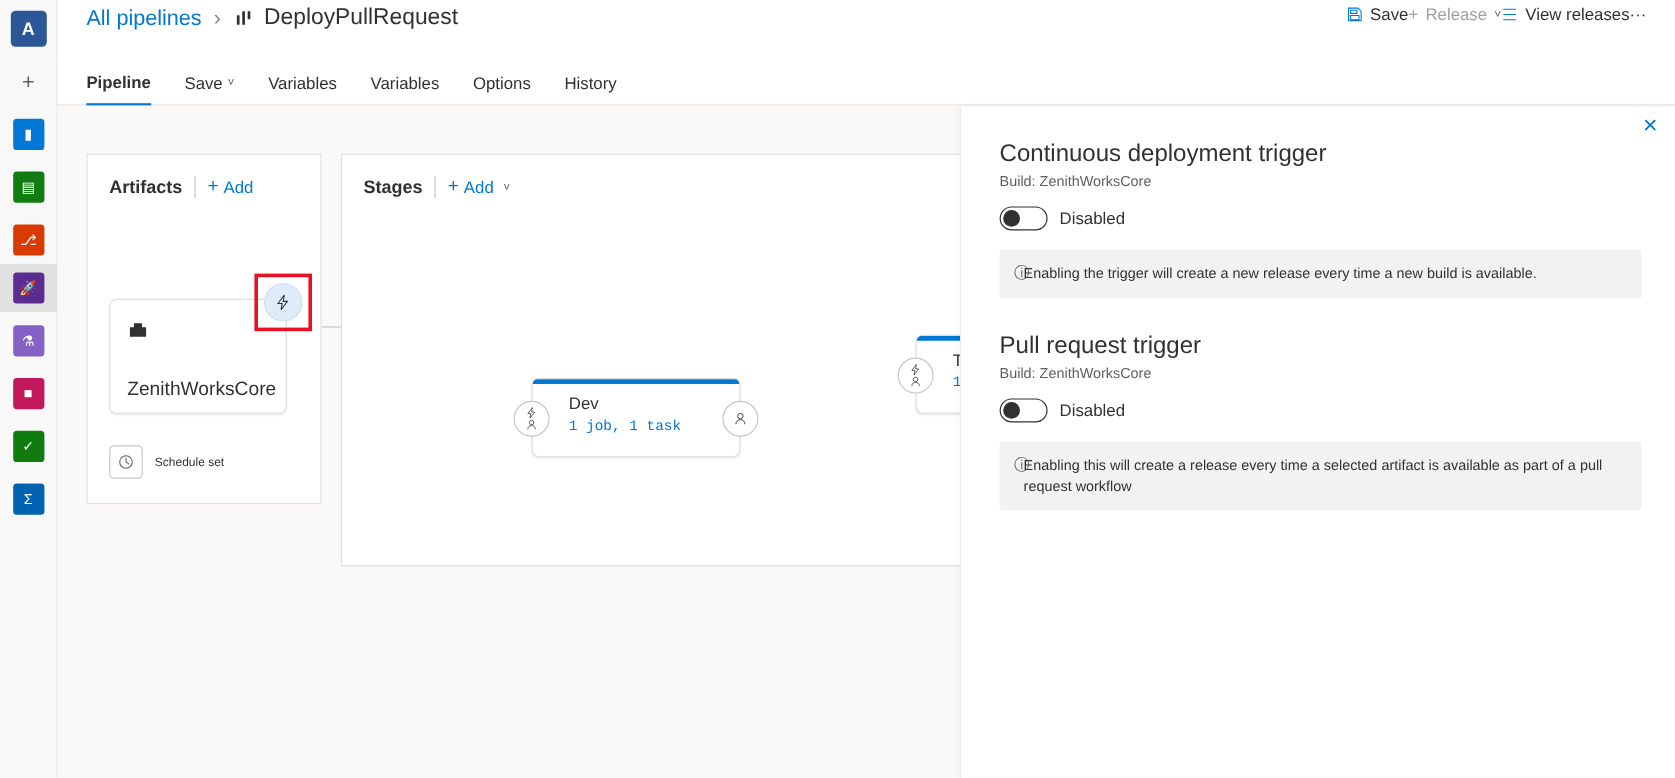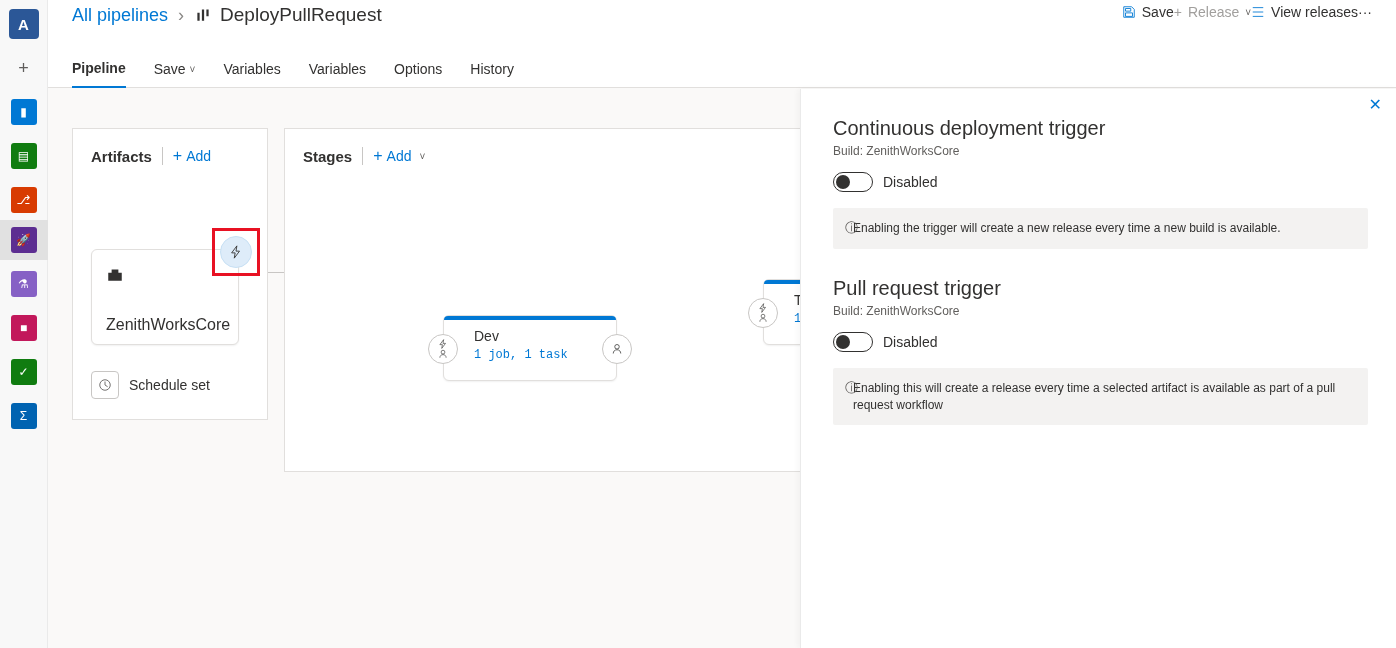--- a/index.html
+++ b/index.html
@@ -40,21 +40,21 @@
   .box-header { padding:18px 18px 0 18px; display:flex; align-items:center; font-size:15px; font-weight:600;}
   .box-header .div { width:1px; height:18px; background:#c8c6c4; margin:0 10px;}
   .add-btn { color:#0078d4; font-weight:400; display:flex; align-items:center; gap:4px; font-size:14px;}
   .plus { color:#0078d4; font-size:16px; font-weight:400;}
   
   .artifact-card { position:absolute; left:18px; top:120px; width:148px; height:96px; border:1px solid #e1dfdd; border-radius:6px; background:#fff; box-shadow:0 1px 2px rgba(0,0,0,0.06); padding:16px 12px 10px 14px; display:flex; flex-direction:column; justify-content:flex-end;}
   .artifact-label { font-size:16px;}
   .trigger-circle { position:absolute; right:-14px; top:-14px; width:32px; height:32px; border-radius:50%; background:#deecf9; border:1px solid #c7e0f4; display:flex; align-items:center; justify-content:center; color:#323130; }
   .red-highlight { position:absolute; right:-22px; top:-22px; width:48px; height:48px; border:3px solid #e81123; pointer-events:none;}
   .build-ico { position:absolute; left:14px; top:16px; color:#323130;}
-  .schedule-row { position:absolute; left:18px; bottom:20px; display:flex; align-items:center; gap:10px; font-size:14px;}
+  .schedule-row { position:absolute; left:18px; bottom:20px; display:flex; align-items:center; gap:10px; font-size:10px;}
   .sched-hex { width:28px; height:28px; border:1px solid #c8c6c4; display:flex; align-items:center; justify-content:center; border-radius:4px;}
   
   .connector { position:absolute; top:184px; height:1px; background:#c8c6c4;}
   .conn1 { left:166px; width:228px;}
   .conn2 { left:536px; width:178px;}
   
   .stage-card { position:absolute; top:150px; width:174px; height:66px; border:1px solid #e1dfdd; border-radius:6px; background:#fff; box-shadow:0 1px 2px rgba(0,0,0,0.06);}
   .stage-card .topbar { height:4px; background:#0078d4; border-radius:6px 6px 0 0;}
   .stage-card .content { padding:8px 10px 8px 30px; display:flex; flex-direction:column; gap:4px;}
   .stage-name { font-size:14px;}

